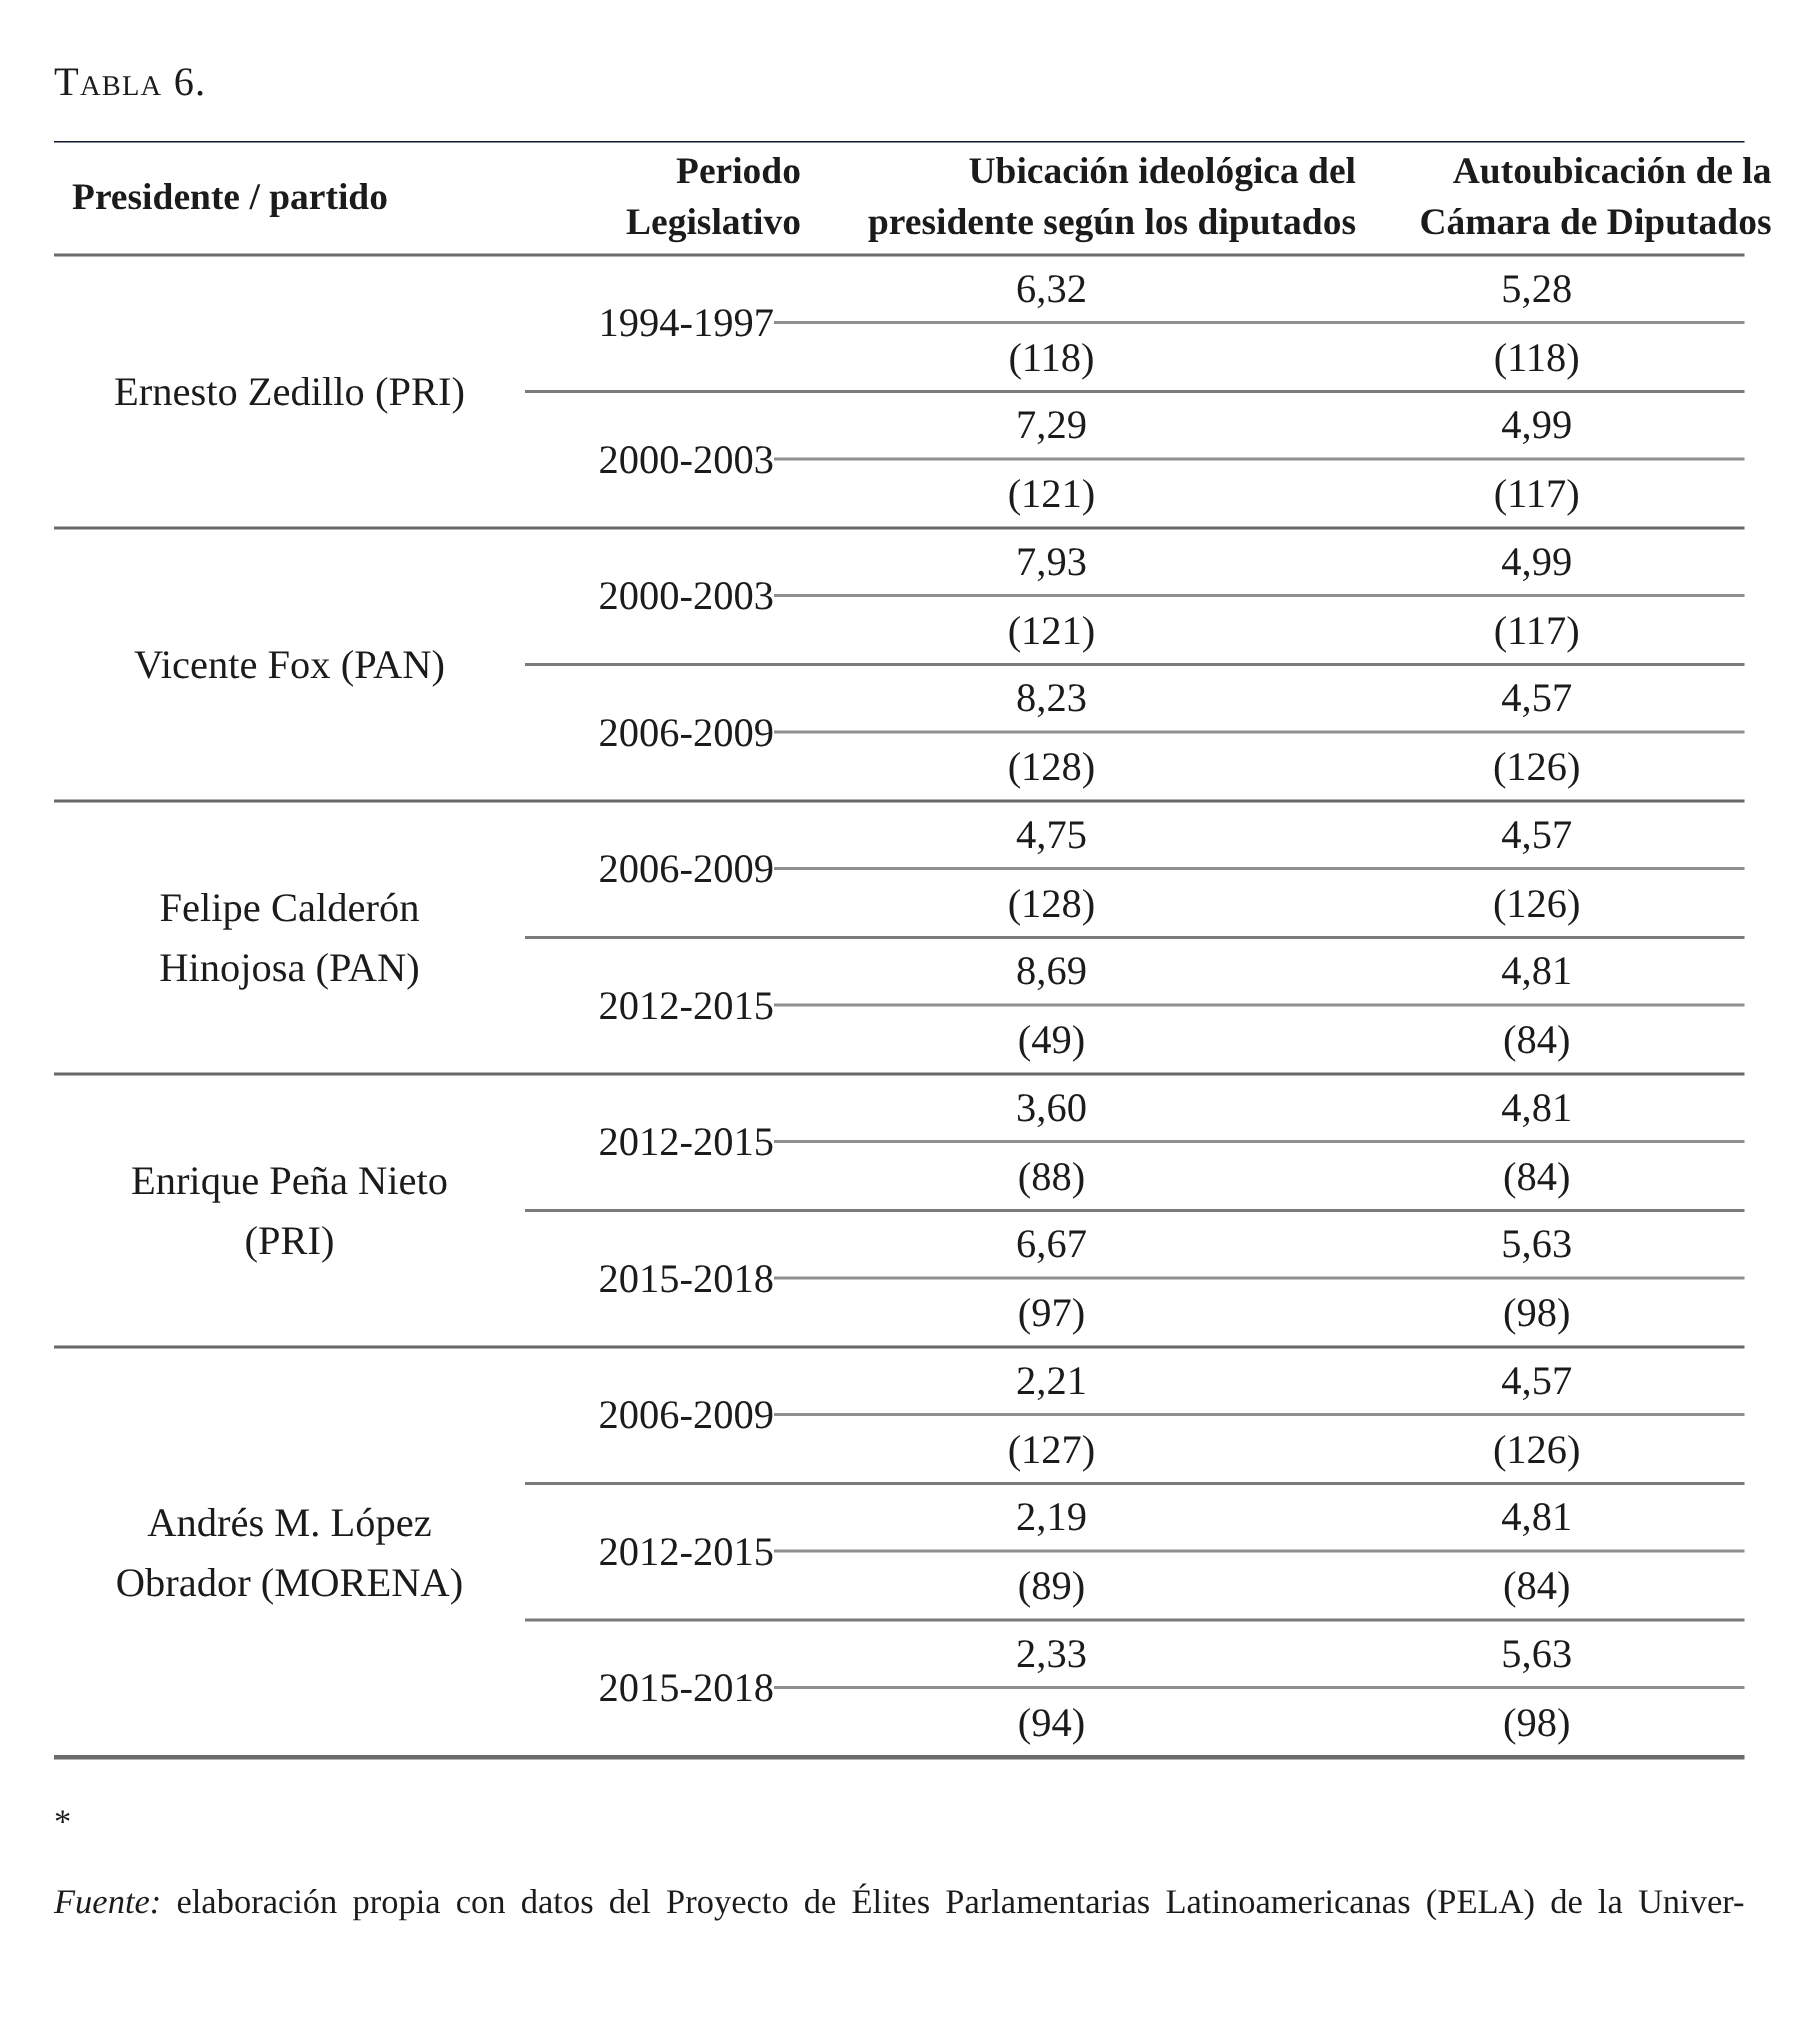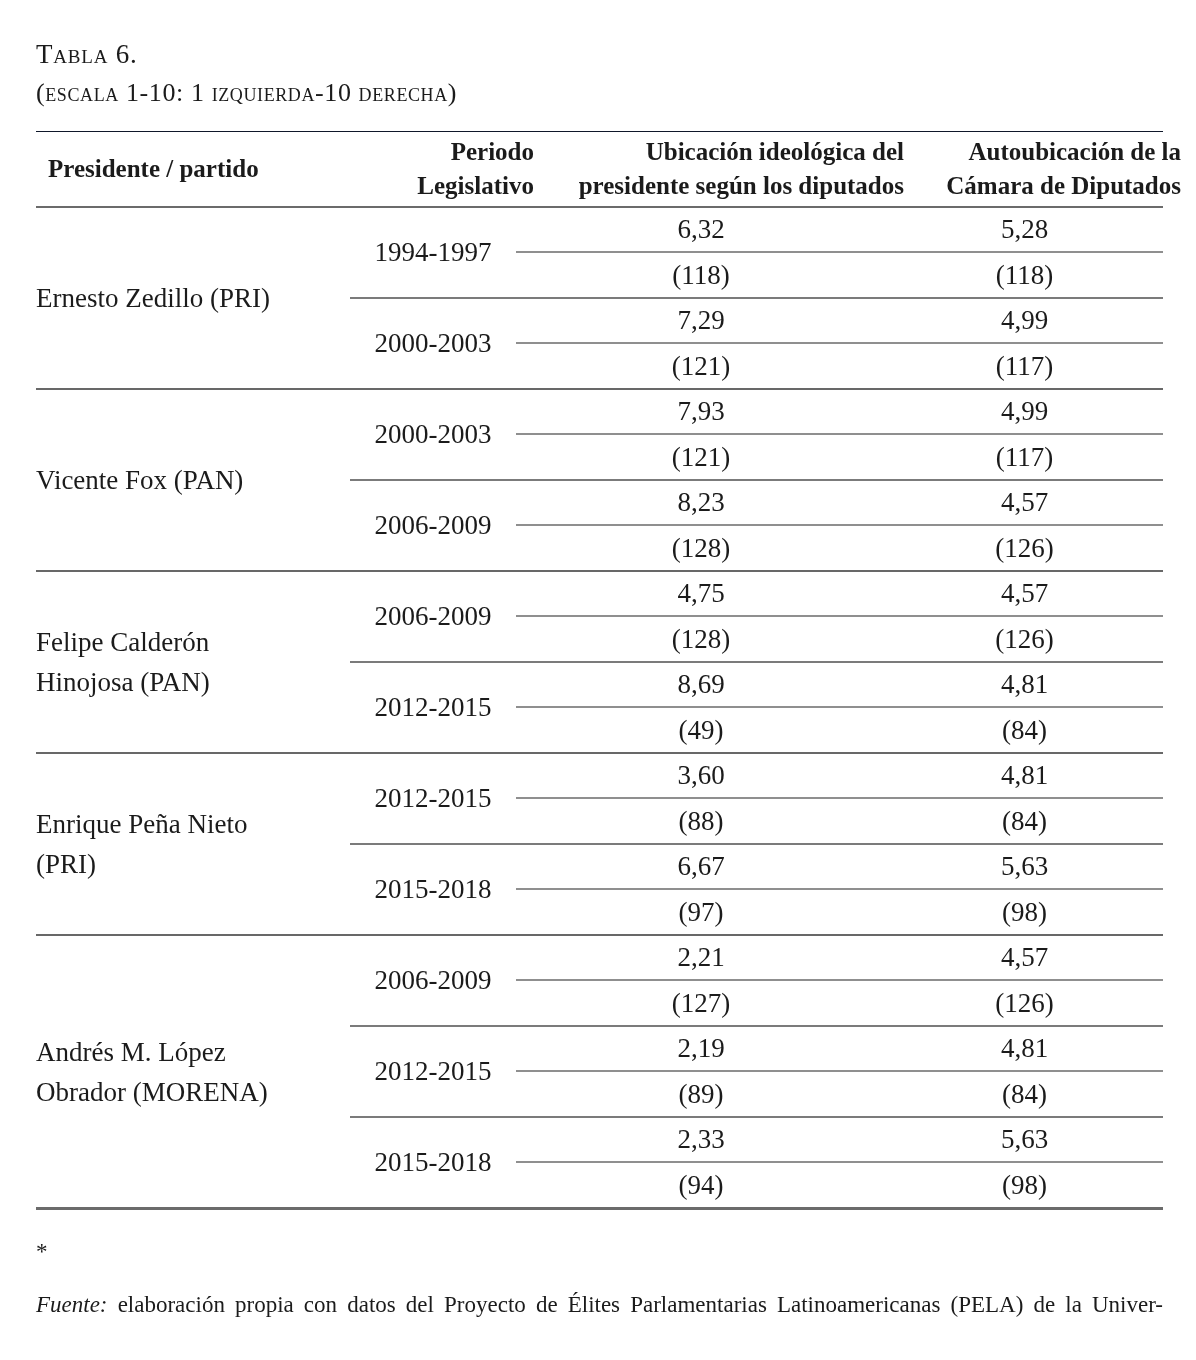--- a/index.html
+++ b/index.html
@@ -50,28 +50,28 @@
     display: block;
     text-align: right;
     white-space: nowrap;
     line-height: 34px;
     margin: 0 -18px;
   }
   th.c1 .thl { text-align: left; margin: 0; padding-left: 12px; }
   .thl:empty { display: none; }
   td { font-size: 27px; }
   td.president {
-    text-align: left;
+    text-align: center;
     vertical-align: middle;
     padding-left: 9px;
     line-height: 40px;
     margin-top: 25px;
   }
   td.period {
-    text-align: center;
+    text-align: right;
     vertical-align: middle;
   }
   td.val, td.samp {
     text-align: center;
     vertical-align: middle;
   }
   td.val  { height: 43px; border-bottom: 2px solid #8f8f8f; }
   td.samp { height: 44px; }
   .block-end { border-bottom: 2px solid #7b7b7b; }
   .sec-end   { border-bottom: 2px solid #686868; }
@@ -97,21 +97,20 @@
     white-space: normal;
   }
   .src-label { font-style: italic; }
 </style>
 </head>
 <body>
 
 <div class="page">
 
   <div class="title-label">Tabla 6.</div>
-  <div class="title-line">(escala 1-10: 1 izquierda-10 derecha)</div>
 
   <table class="ideology">
     <colgroup>
       <col style="width:314px">
       <col style="width:166px">
       <col style="width:370px">
       <col style="width:277px">
     </colgroup>
     <thead>
       <tr>

